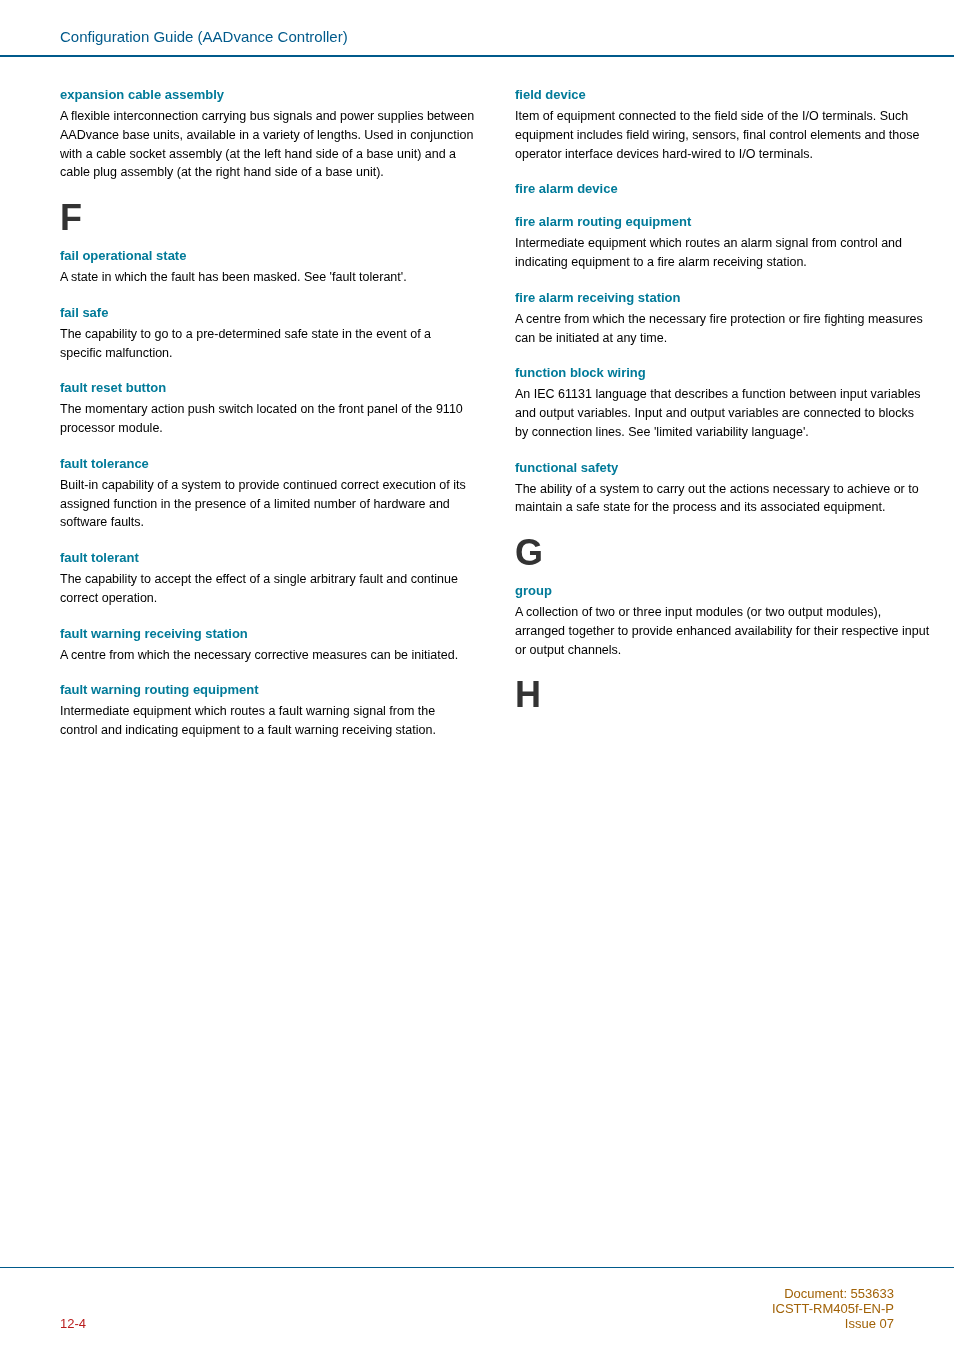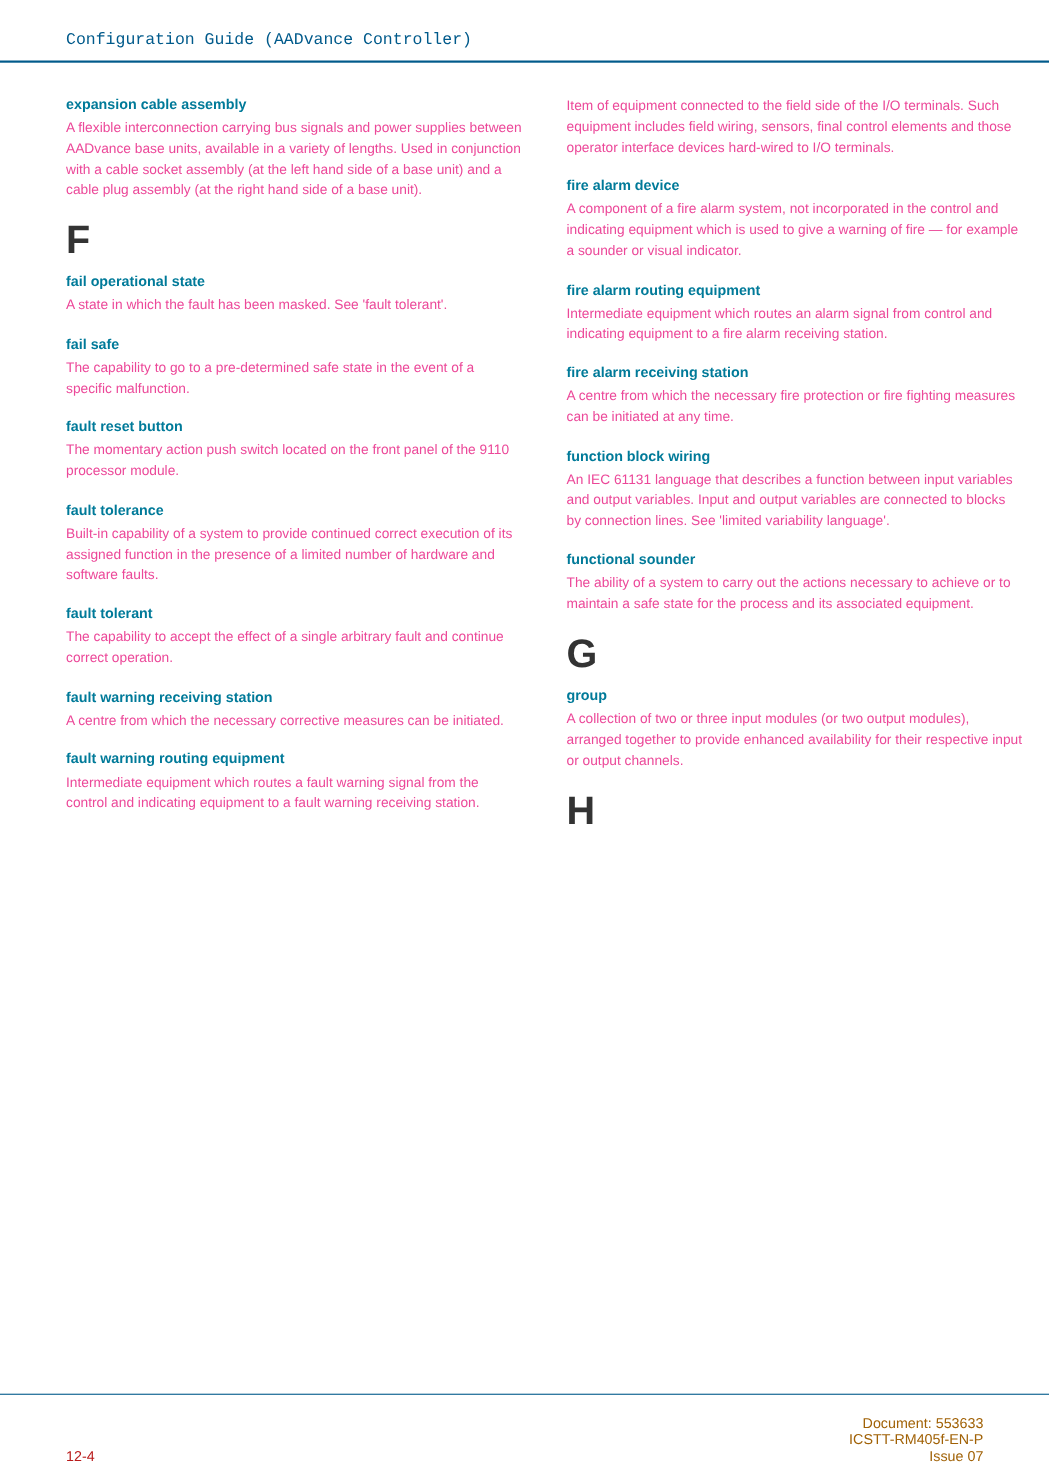--- a/index.html
+++ b/index.html
@@ -20,42 +20,41 @@
     }
     .header {
       padding: 28px 60px 10px 60px;
       border-bottom: 2px solid #005a8b;
       margin-bottom: 0;
     }
     .header-title {
       color: #005a8b;
       font-size: 15px;
       font-weight: normal;
-      font-family: Liberation Mono, monospace;
     }
     .content {
       display: flex;
       flex: 1;
       padding: 30px 24px 30px 60px;
       gap: 40px;
     }
     .column {
       flex: 1;
     }
     .entry {
       margin-bottom: 18px;
     }
     .entry-term {
       color: #007a99;
       font-size: 13px;
       font-weight: bold;
       margin-bottom: 5px;
     }
     .entry-def {
-      color: #ec4899;
+      color: #000000;
       font-size: 12.5px;
       line-height: 1.5;
     }
     .section-letter {
       font-size: 36px;
       font-weight: bold;
       color: #333;
       margin-bottom: 12px;
       margin-top: 8px;
       line-height: 1;
@@ -130,45 +129,45 @@
       <div class="entry">
         <div class="entry-term">fault warning routing equipment</div>
         <div class="entry-def">Intermediate equipment which routes a fault warning signal from the control and indicating equipment to a fault warning receiving station.</div>
       </div>
 
     </div>
 
     <div class="column">
 
       <div class="entry">
+        <div class="entry-term">field device</div>
         <div class="entry-def">Item of equipment connected to the field side of the I/O terminals. Such equipment includes field wiring, sensors, final control elements and those operator interface devices hard-wired to I/O terminals.</div>
       </div>
 
       <div class="entry">
         <div class="entry-term">fire alarm device</div>
-        <div class="entry-def">A component of a fire alarm system, not incorporated in the control and indicating equipment which is used to give a warning of fire — for example a sounder or visual indicator.</div>
       </div>
 
       <div class="entry">
         <div class="entry-term">fire alarm routing equipment</div>
         <div class="entry-def">Intermediate equipment which routes an alarm signal from control and indicating equipment to a fire alarm receiving station.</div>
       </div>
 
       <div class="entry">
         <div class="entry-term">fire alarm receiving station</div>
         <div class="entry-def">A centre from which the necessary fire protection or fire fighting measures can be initiated at any time.</div>
       </div>
 
       <div class="entry">
         <div class="entry-term">function block wiring</div>
         <div class="entry-def">An IEC 61131 language that describes a function between input variables and output variables. Input and output variables are connected to blocks by connection lines. See 'limited variability language'.</div>
       </div>
 
       <div class="entry">
-        <div class="entry-term">functional sounder</div>
+        <div class="entry-term">functional safety</div>
         <div class="entry-def">The ability of a system to carry out the actions necessary to achieve or to maintain a safe state for the process and its associated equipment.</div>
       </div>
 
       <div class="section-letter">G</div>
 
       <div class="entry">
         <div class="entry-term">group</div>
         <div class="entry-def">A collection of two or three input modules (or two output modules), arranged together to provide enhanced availability for their respective input or output channels.</div>
       </div>
 

